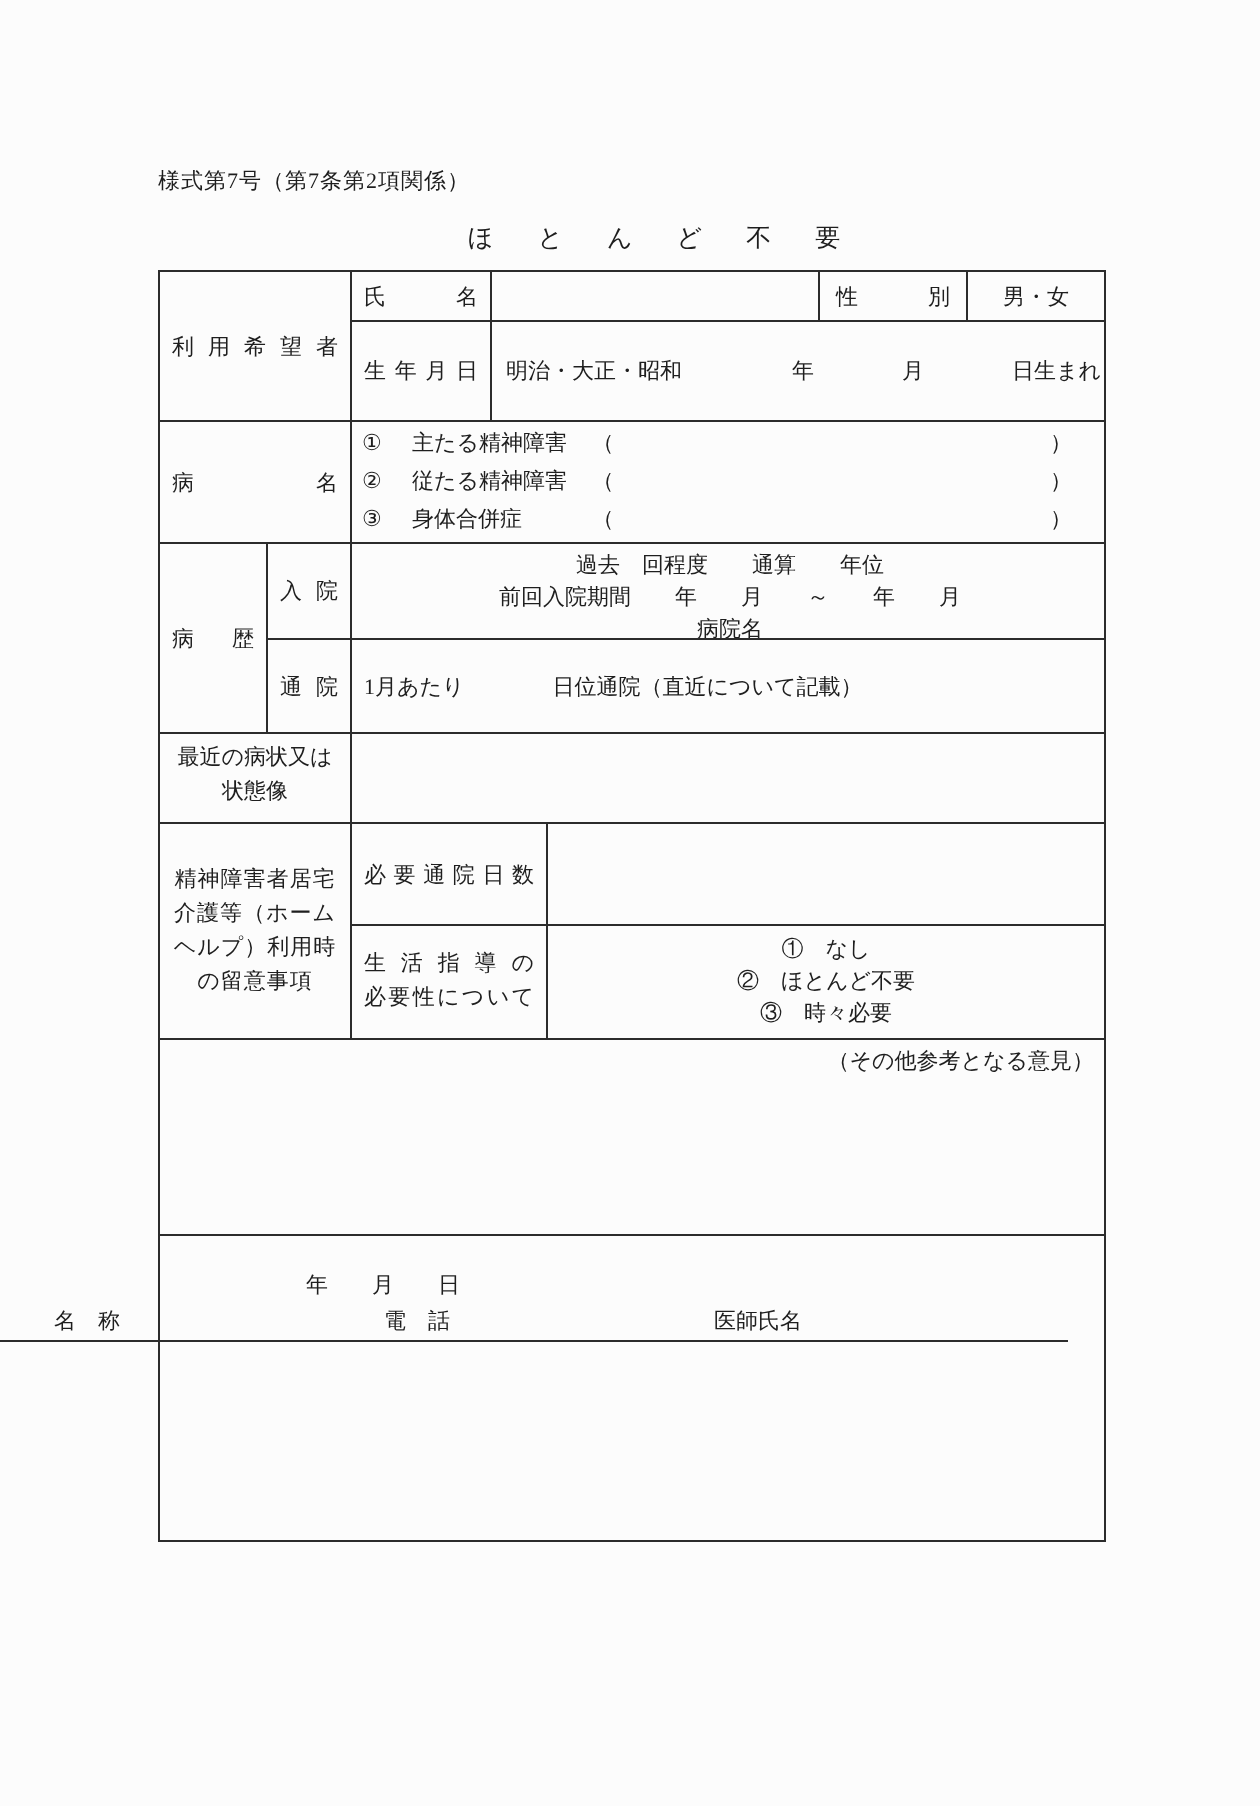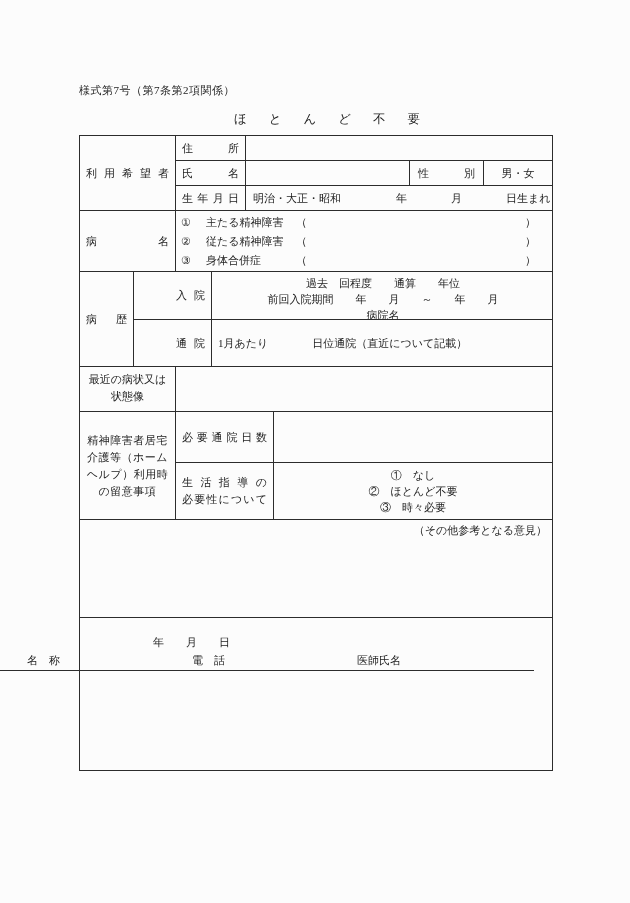--- a/index.html
+++ b/index.html
@@ -19,21 +19,21 @@
   .c { border-right:1px solid #2c2c2c; display:flex; flex-direction:column;
        justify-content:center; overflow:hidden; }
   .c.nr { border-right:none; }
   .col { display:flex; flex-direction:column; flex:1; }
   .subrow { display:flex; border-bottom:1px solid #2c2c2c; flex-shrink:0; }
   .subrow.sl { border-bottom:none; flex:1; }
   .jl { display:block; width:100%; text-align:justify; text-align-last:justify; padding:0 6px; }
   .pre { white-space:pre-line;text-align:center; }
   .topalign { justify-content:flex-start; padding-top:3px; }
   .w96 { width:96px; } .w70 { width:70px; } .w164 { width:164px; } .w74 { width:74px; }
-  .w54 { width:54px;align-items:center; } .w42 { width:42px;margin-left:36px; } .w98 { width:98px;font-family:Liberation Serif, serif; }
+  .w54 { width:54px;align-items:center; } .w42 { width:42px; } .w98 { width:98px;font-family:Liberation Serif, serif; }
   .flex1 { flex:1; }
   .center { text-align:center; }
   .dline { display:flex; align-items:baseline; padding:0 16px 0 5px; line-height:19px; }
   .dno { width:25px; flex-shrink:0; }
   .dname { width:90px; flex-shrink:0; }
   .dspace { flex:1; }
   .inp { line-height:16px; padding:3px 4px 0 6px; }
   .outp { padding:0 6px; }
   .reclbl { line-height:17px; padding:4px 6px 0 6px; }
   .hhlbl { line-height:17px; padding:0 5px; letter-spacing:0.5px; }
@@ -55,26 +55,20 @@
   <div class="form-number">様式第7号（第7条第2項関係）</div>
   <div class="form-title">ほとんど不要</div>
 
   <div class="tbl">
 
     <div class="trow" style="height:75px">
       <div class="c w96">
         <span class="jl">利用希望者</span>
       </div>
       <div class="col">
-        <div class="subrow" style="height:25px">
-          <div class="c w70">
-            <span class="jl">住所</span>
-          </div>
-          <div class="c flex1 nr"></div>
-        </div>
         <div class="subrow" style="height:25px">
           <div class="c w70">
             <span class="jl">氏名</span>
           </div>
           <div class="c w164"></div>
           <div class="c w74">
             <span class="jl" style="padding:0 8px">性別</span>
           </div>
           <div class="c flex1 nr center">
             <span>男・女</span>

